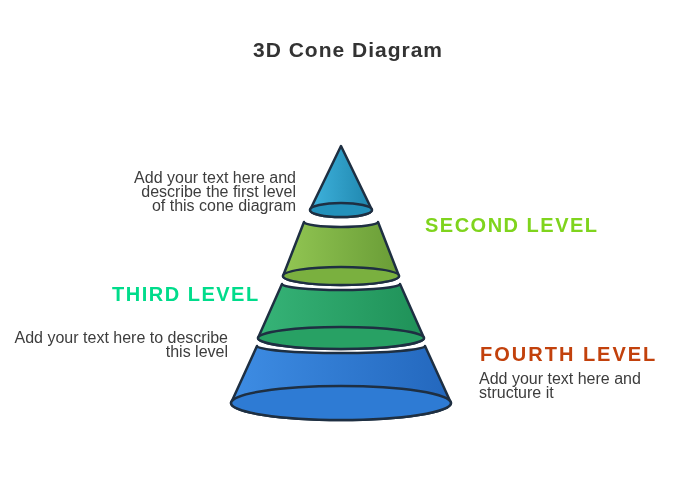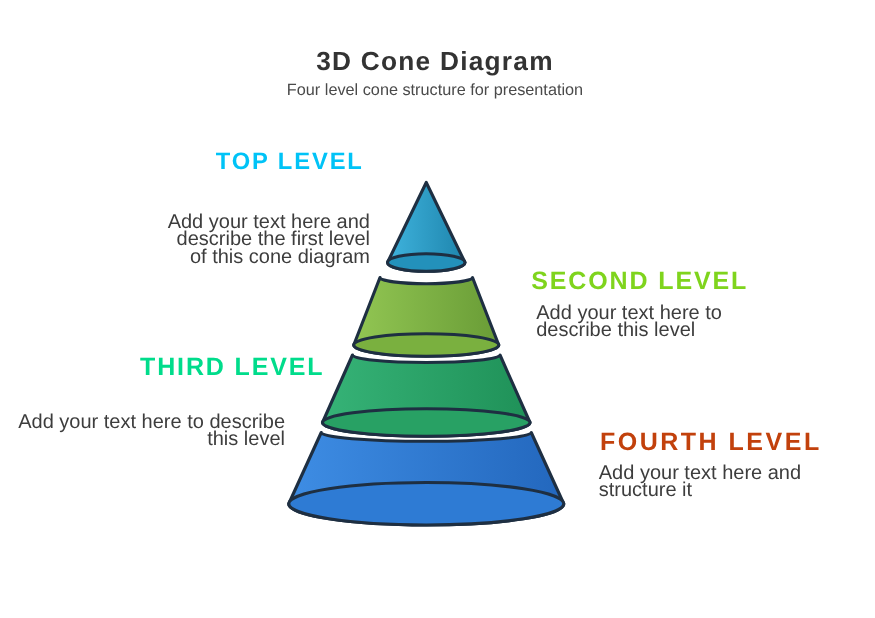--- a/index.html
+++ b/index.html
@@ -66,21 +66,20 @@
   #desc-3  { top: 311px; right: 468px; margin-top: 20px; }
   #label-4 { top: 343px; left: 480px; letter-spacing: 2px; }
   #desc-4  { top: 372px; left: 479px; }
 </style>
 </head>
 <body>
 
 <div class="stage">
 
   <div class="title">3D Cone Diagram</div>
-  <div class="subtitle">Four level cone structure for presentation</div>
 
   <svg class="cone" width="700" height="494" viewBox="0 0 700 494">
     <defs>
       <linearGradient id="g0" x1="0" y1="0" x2="1" y2="0">
         <stop id="g0a" offset="0" stop-color="#3fb3dd"></stop>
           <stop id="g0b" offset="1" stop-color="#1e85ad"></stop>
       </linearGradient>
       <linearGradient id="g1" x1="0" y1="0" x2="1" y2="0">
         <stop id="g1a" offset="0" stop-color="#92c653"></stop>
           <stop id="g1b" offset="1" stop-color="#699c36"></stop>
@@ -104,32 +103,27 @@
       <ellipse cx="341" cy="338" rx="83" ry="11" fill="#28a164"></ellipse>
 
       <path d="M 304 222 A 37 5 0 0 0 378 222 L 399 276 A 58 9 0 0 1 283 276 Z" fill="url(#g1)"></path>
       <ellipse cx="341" cy="276" rx="58" ry="9" fill="#7ab03f"></ellipse>
 
       <path d="M 341 146 L 372 210 A 31 7 0 0 1 310 210 Z" fill="url(#g0)"></path>
       <ellipse cx="341" cy="210" rx="31" ry="7" fill="#2391bb"></ellipse>
     </g>
   </svg>
 
-  <div class="lvl-label align-right" id="label-1" style="color: rgb(0, 195, 247);">TOP LEVEL</div>
   <div class="lvl-desc align-right" id="desc-1">
     <div>Add your text here and</div>
     <div>describe the first level</div>
     <div>of this cone diagram</div>
   </div>
 
   <div class="lvl-label align-left" id="label-2" style="color: rgb(127, 212, 29);">SECOND LEVEL</div>
-  <div class="lvl-desc align-left" id="desc-2">
-    <div>Add your text here to</div>
-    <div>describe this level</div>
-  </div>
 
   <div class="lvl-label align-left" id="label-3" style="color: rgb(0, 220, 139);">THIRD LEVEL</div>
   <div class="lvl-desc align-right" id="desc-3">
     <div>Add your text here to describe</div>
     <div>this level</div>
   </div>
 
   <div class="lvl-label align-left" id="label-4" style="color: #c2410c;">FOURTH LEVEL</div>
   <div class="lvl-desc align-left" id="desc-4">
     <div>Add your text here and</div>

